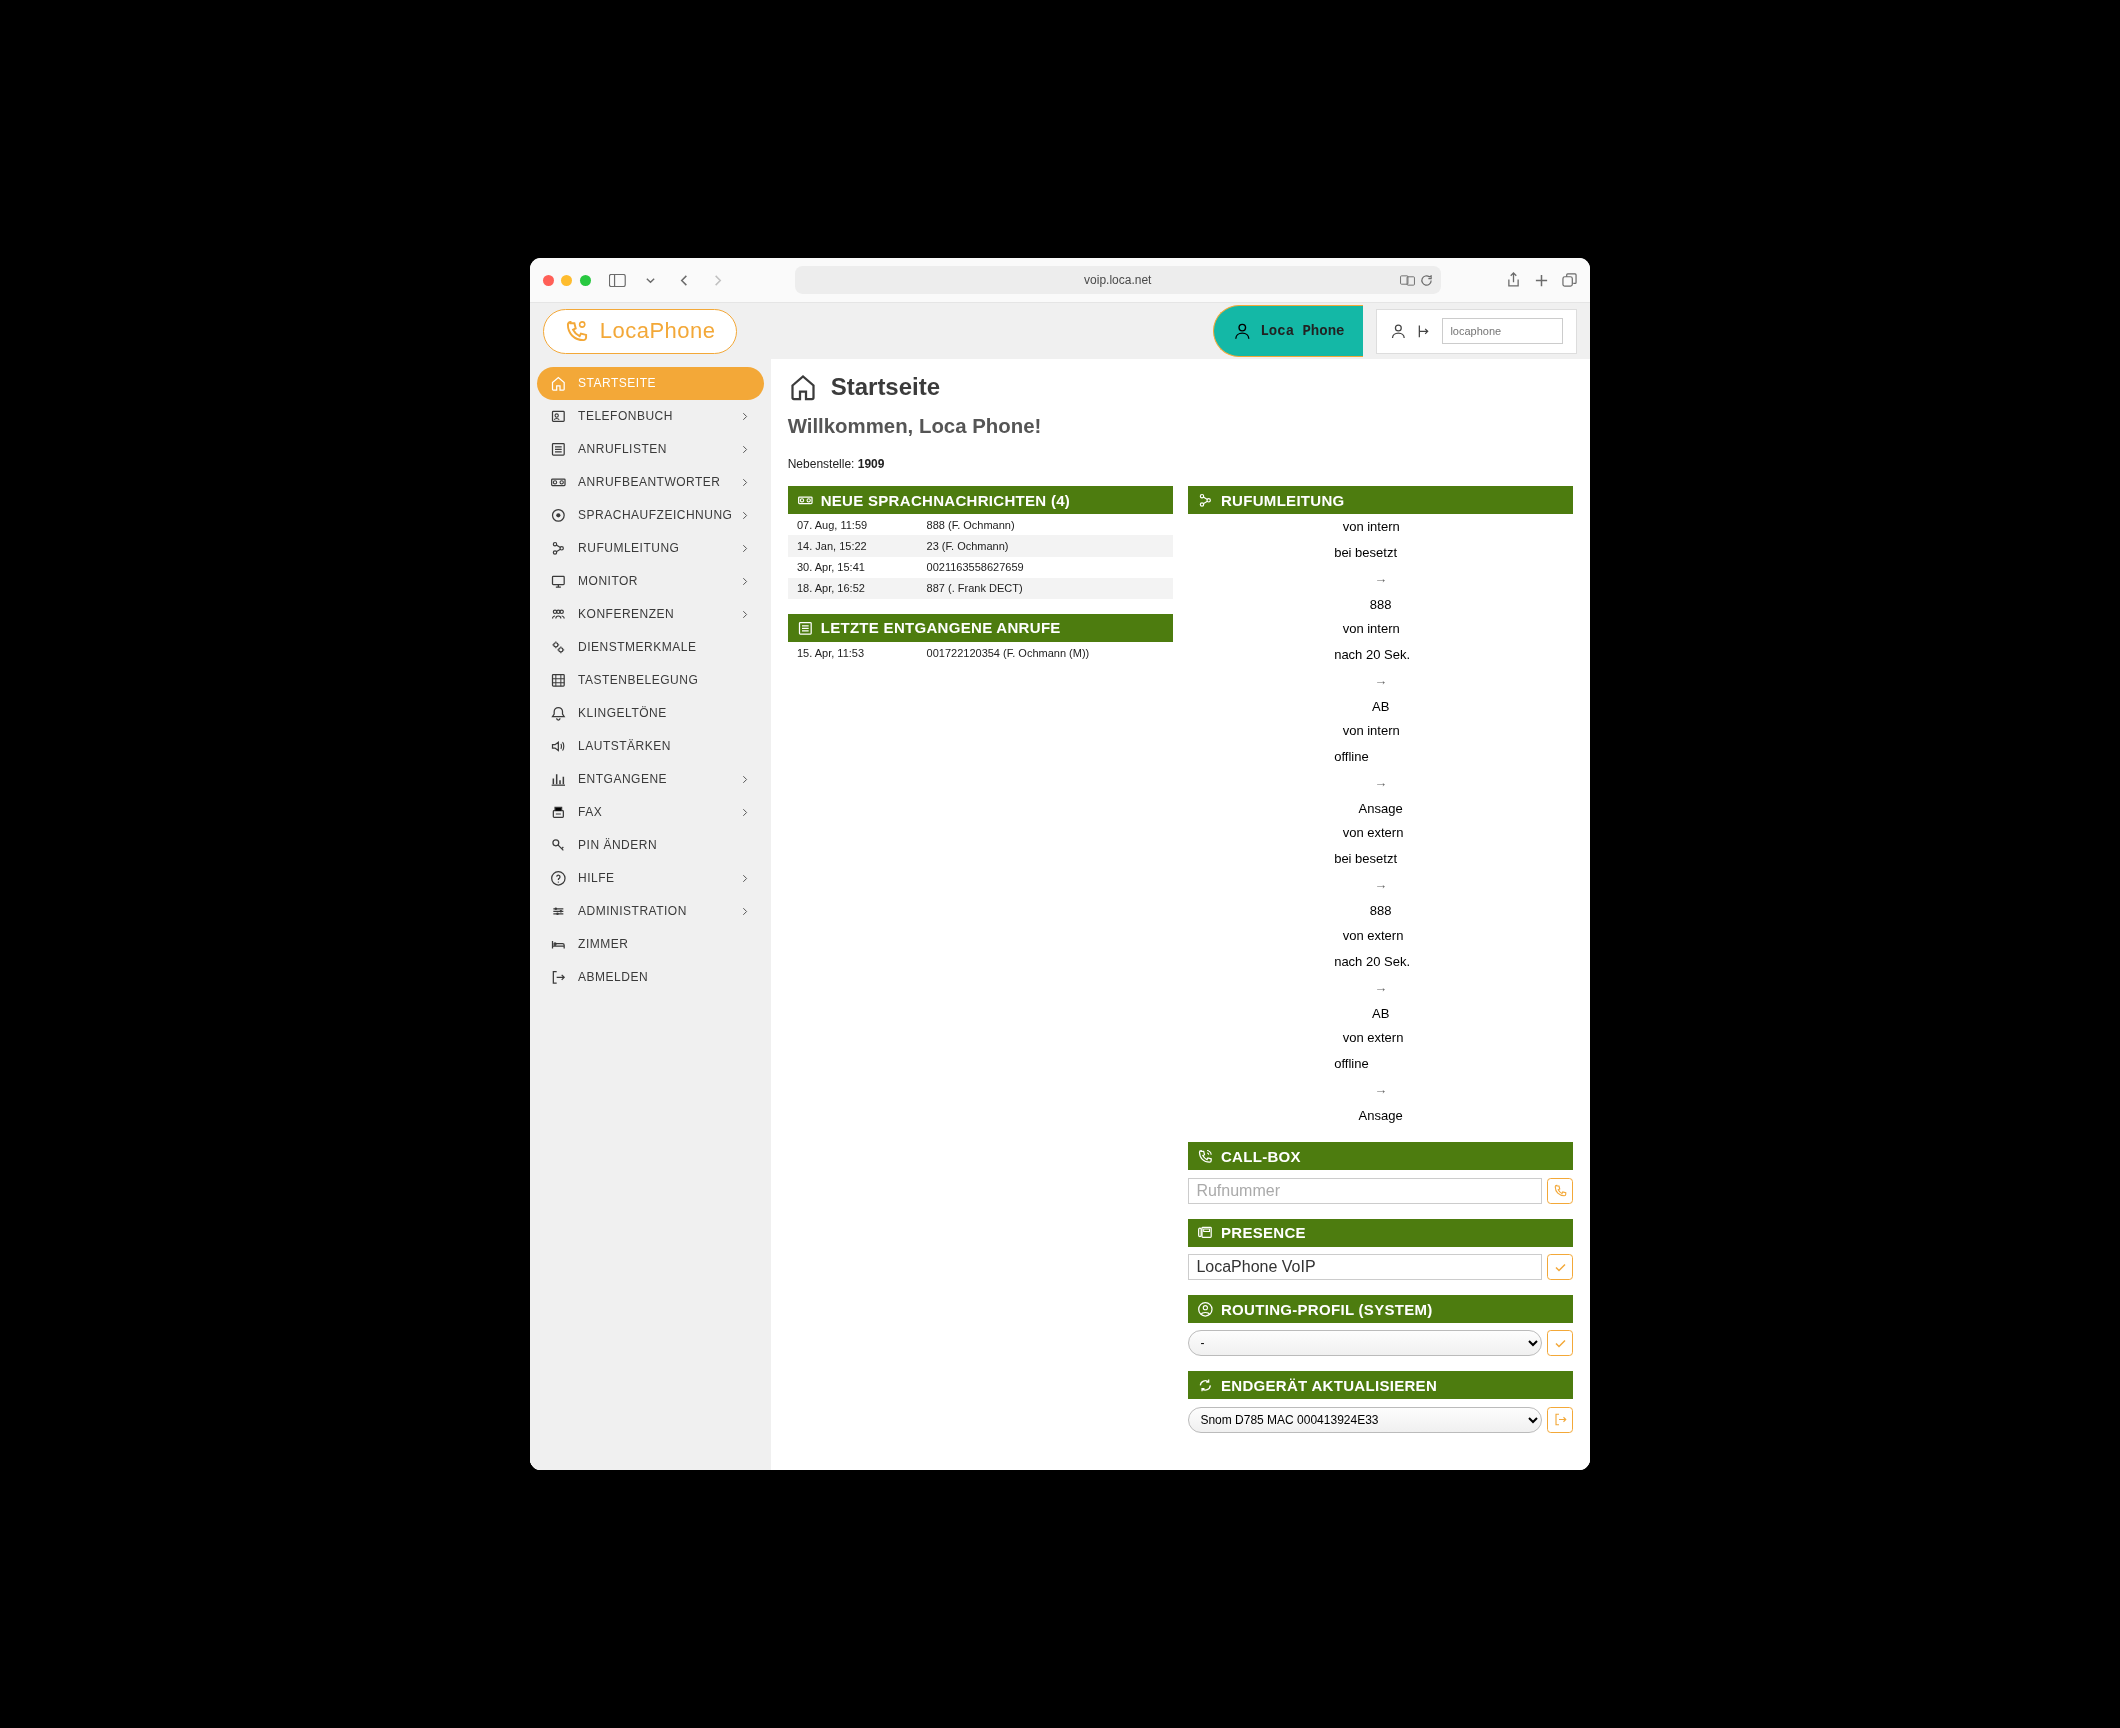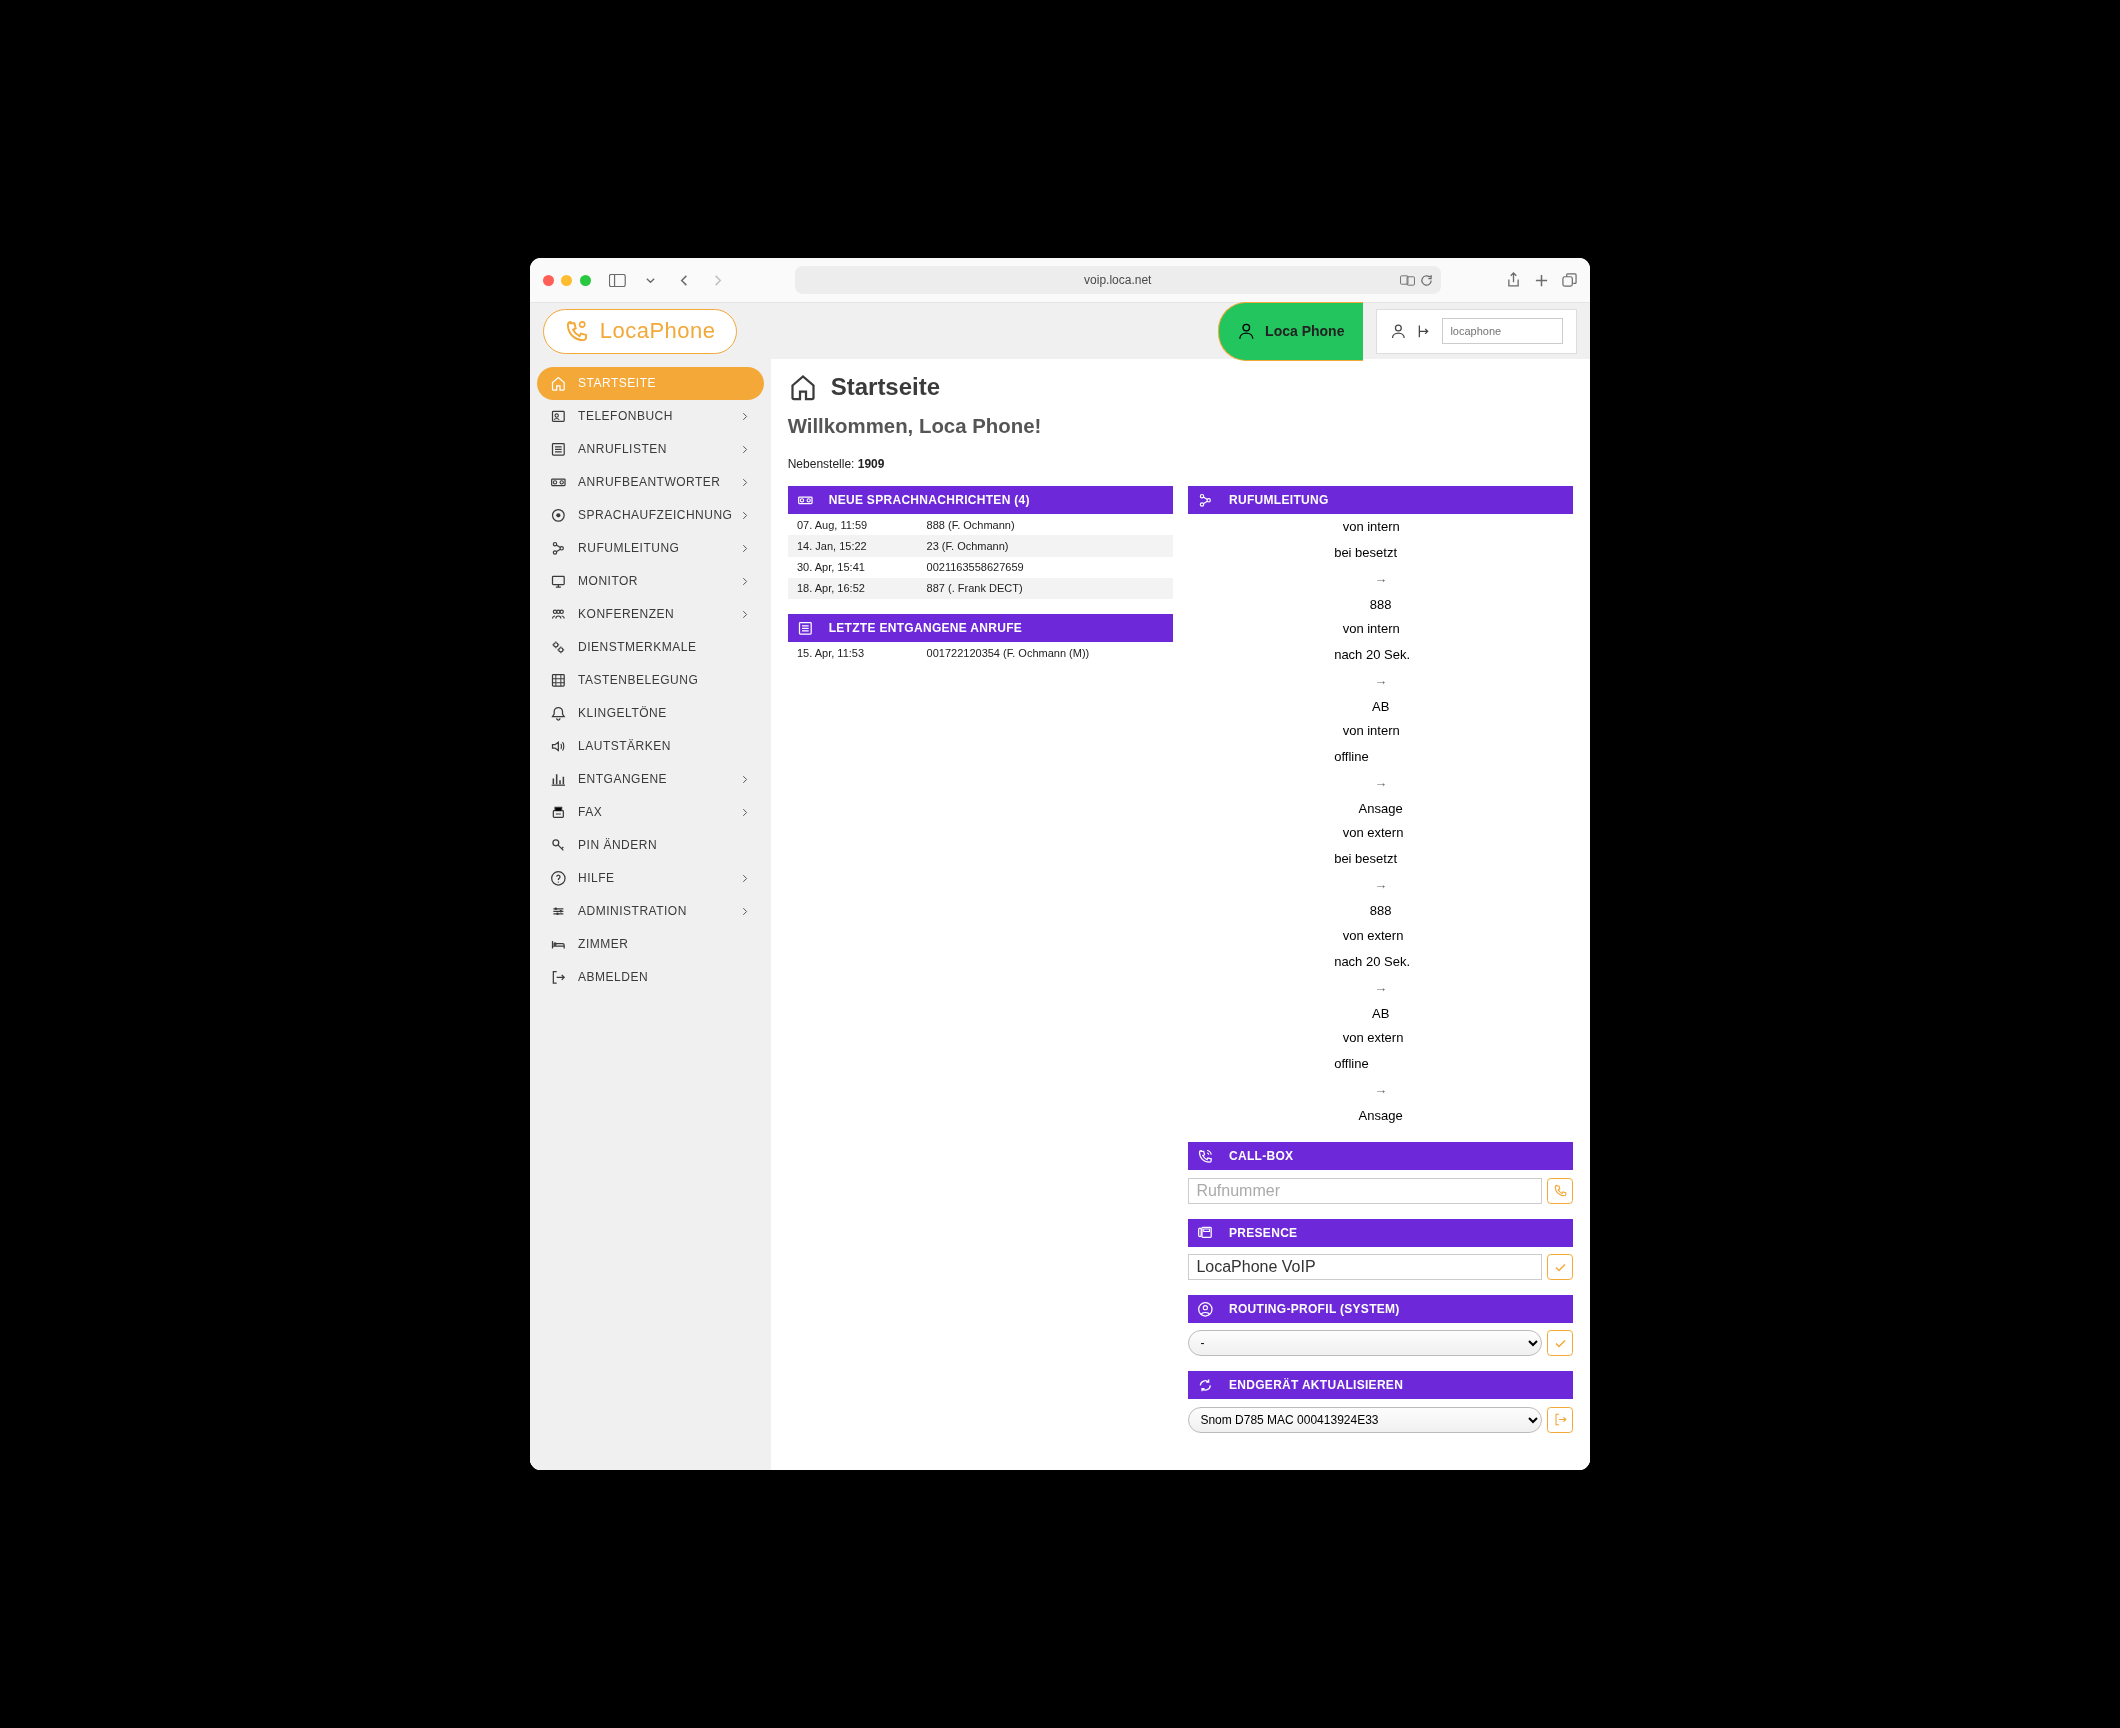--- a/index.html
+++ b/index.html
@@ -67,26 +67,27 @@
     background:#fff;
     border: 1.9px solid #f3a838;
     border-radius: 28px;
     height: 45px;
     padding: 0 20.4px;
   }
   .logo-pill .brand { color:#f3a838; font-size:22px; font-weight:400; letter-spacing:0.5px; }
   .header-spacer { flex:1; }
   .user-pill {
     display:flex; align-items:center; gap:9.3px;
-    background:#22c55e;
+    background:#14b8a6;
     border: 1.9px solid #f3a838;
     border-radius: 28px 0 0 28px;
     border-right:none;
-    height: 59px;
+    height: 52px;
     padding: 0 18.6px;
+    font-family: Liberation Mono, monospace;
   }
   .user-name { font-weight:700; color:#222; font-size:14px; }
   .header-right-box {
     display:flex; align-items:center; gap:9.3px;
     background:#fff;
     border: 0.9px solid #ddd;
     height: 45px;
     padding: 0 13px;
   }
   .header-search {
@@ -134,28 +135,28 @@
   
   .main { flex:1; padding: 13px 16.7px 22px 16.7px; }
   .page-title-row { display:flex; align-items:center; gap:13px; margin-bottom: 13px; }
   .page-title { font-size: 24px; font-weight:700; color:#3b3b3b; }
   .welcome { font-size: 20.4px; font-weight:700; color:#555; margin-bottom:19px; }
   .extension { font-size:12px; color:#222; margin-bottom: 15px; }
   .extension b { font-weight:700; }
 
   .grid { display:grid; grid-template-columns: 1fr 1fr; gap: 15px; }
   .panel-header {
-    background:#6d28d9;
+    background:#4d7c0f;
     color:#fff;
     height: 28px;
     display:flex;
     align-items:center;
-    gap: 15px;
+    gap: 7px;
     padding: 0 9.3px;
-    font-size: 12px;
+    font-size: 15px;
     font-weight:600;
     letter-spacing: 0.3px;
   }
   .panel { margin-bottom: 15px; }
   .row {
     display:flex;
     gap: 18.6px;
     padding: 4.6px 9.3px;
     font-size: 11px;
     color:#222;

